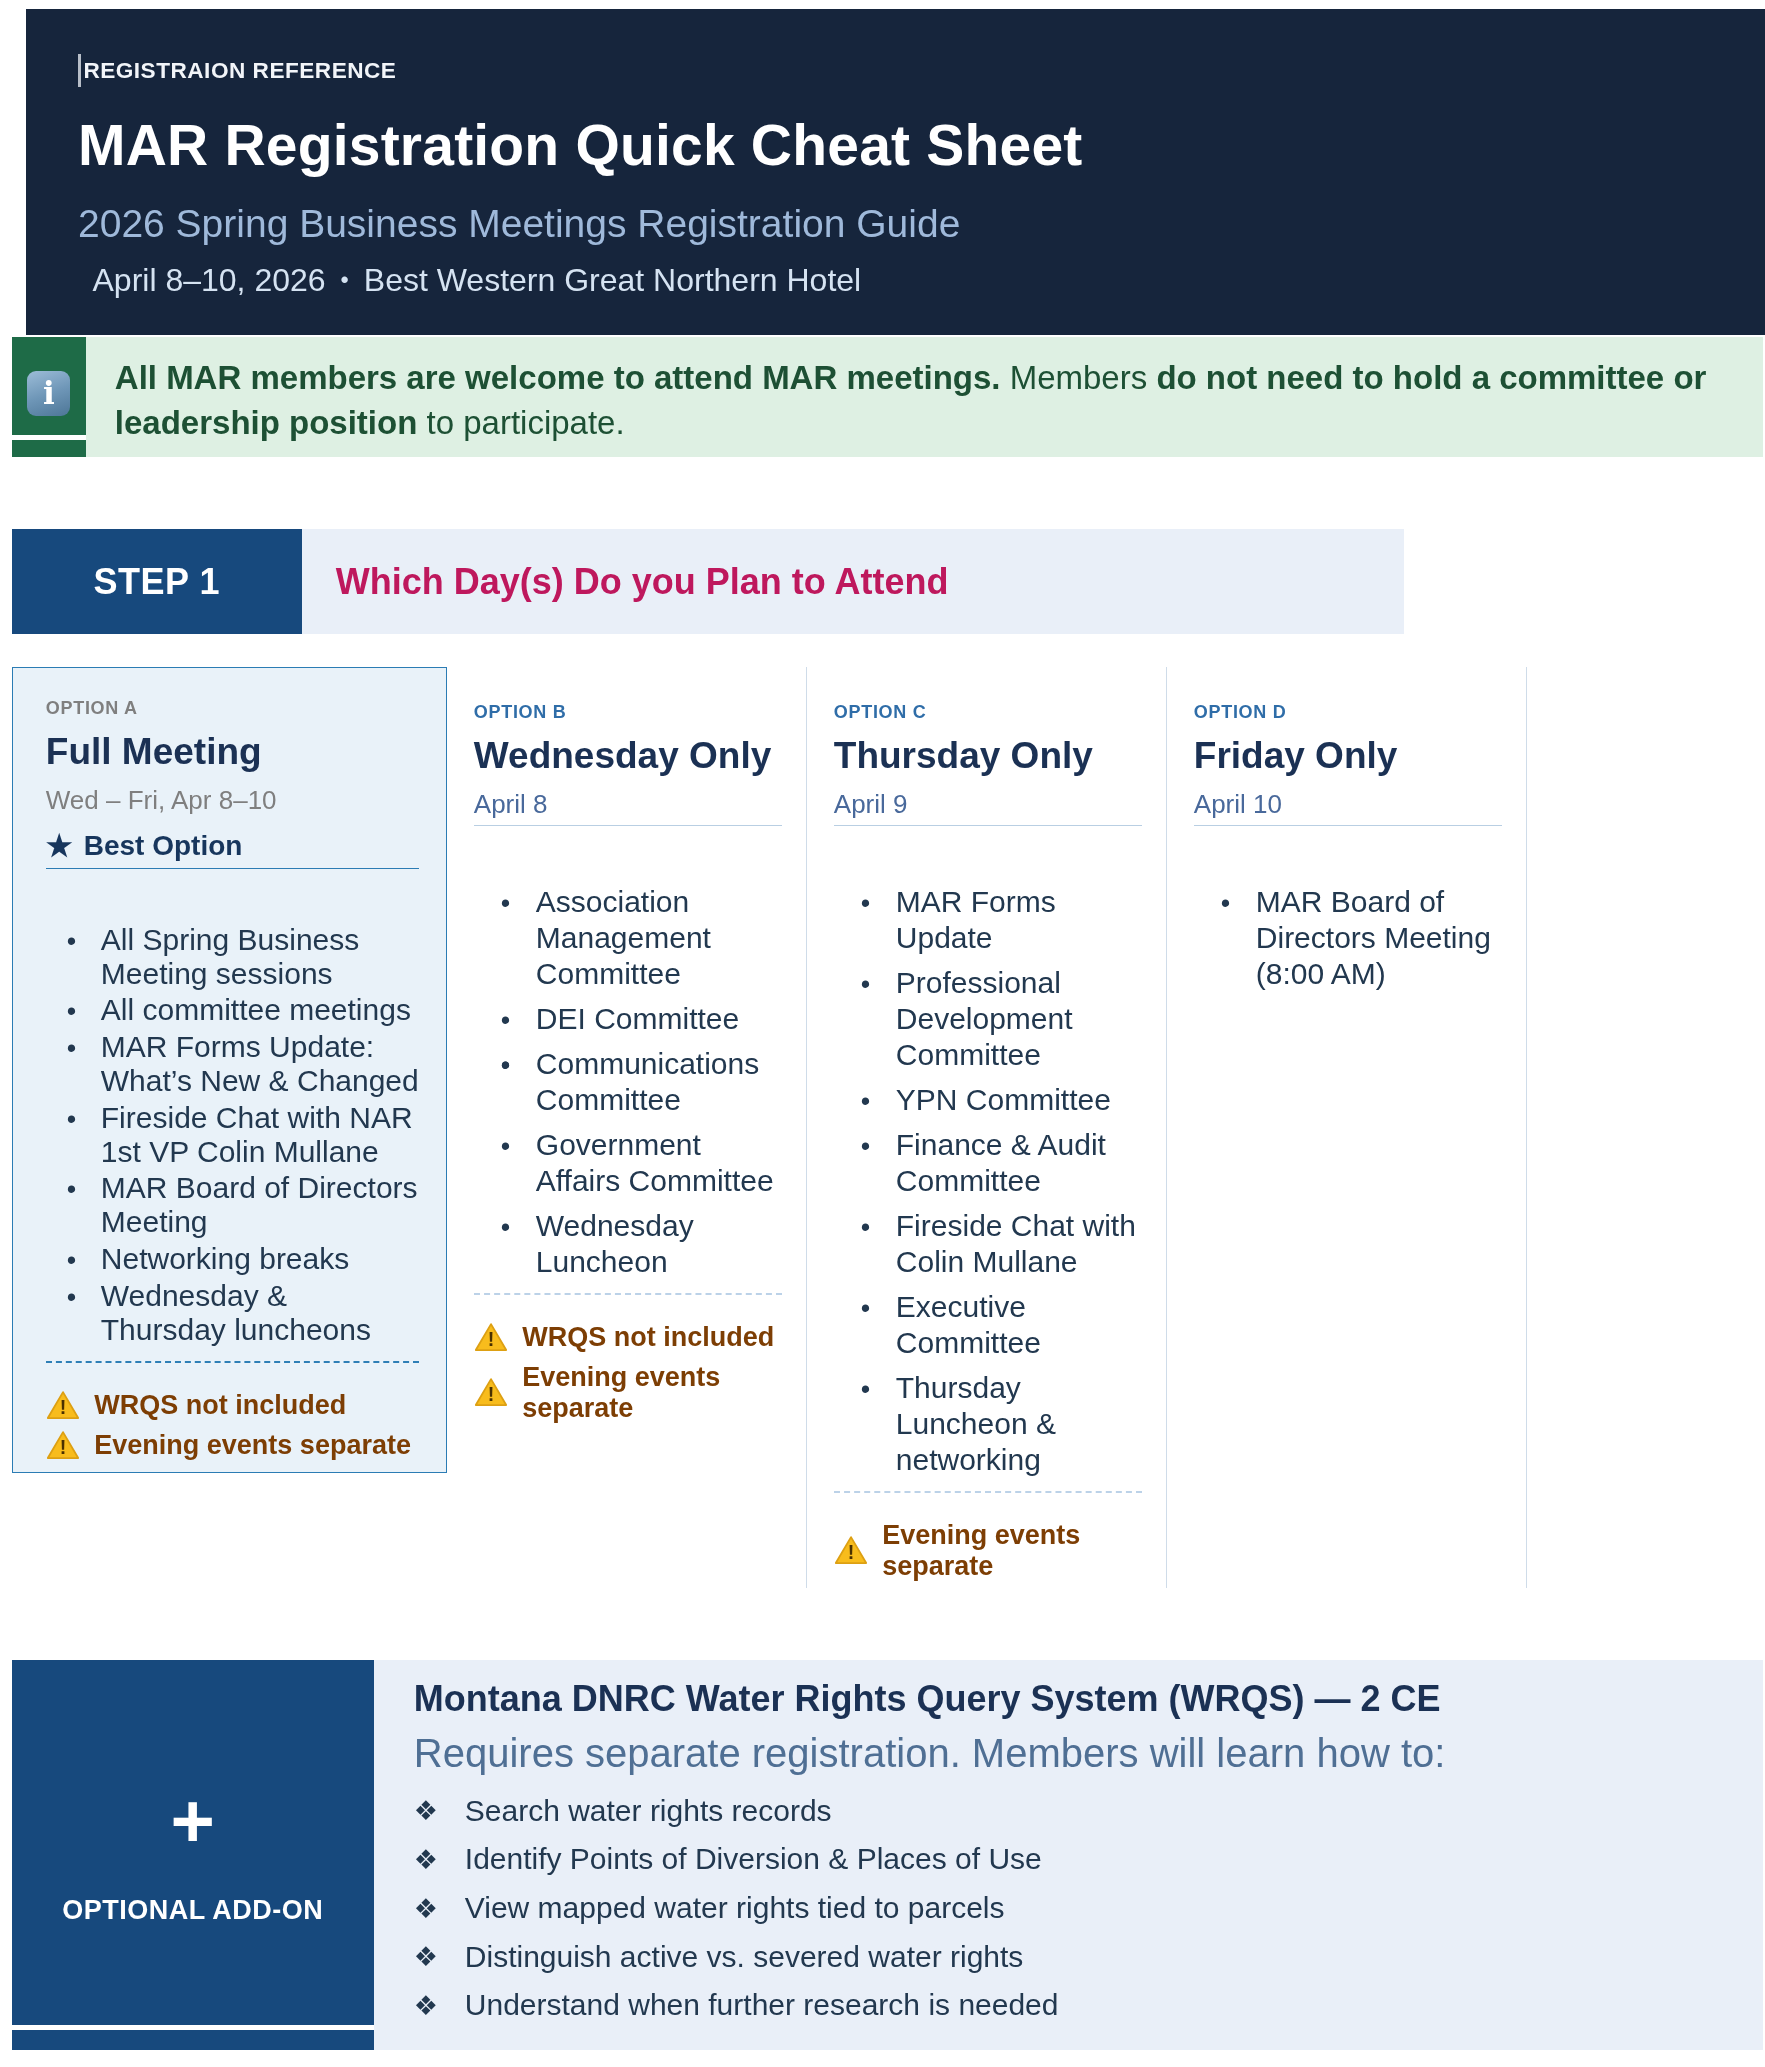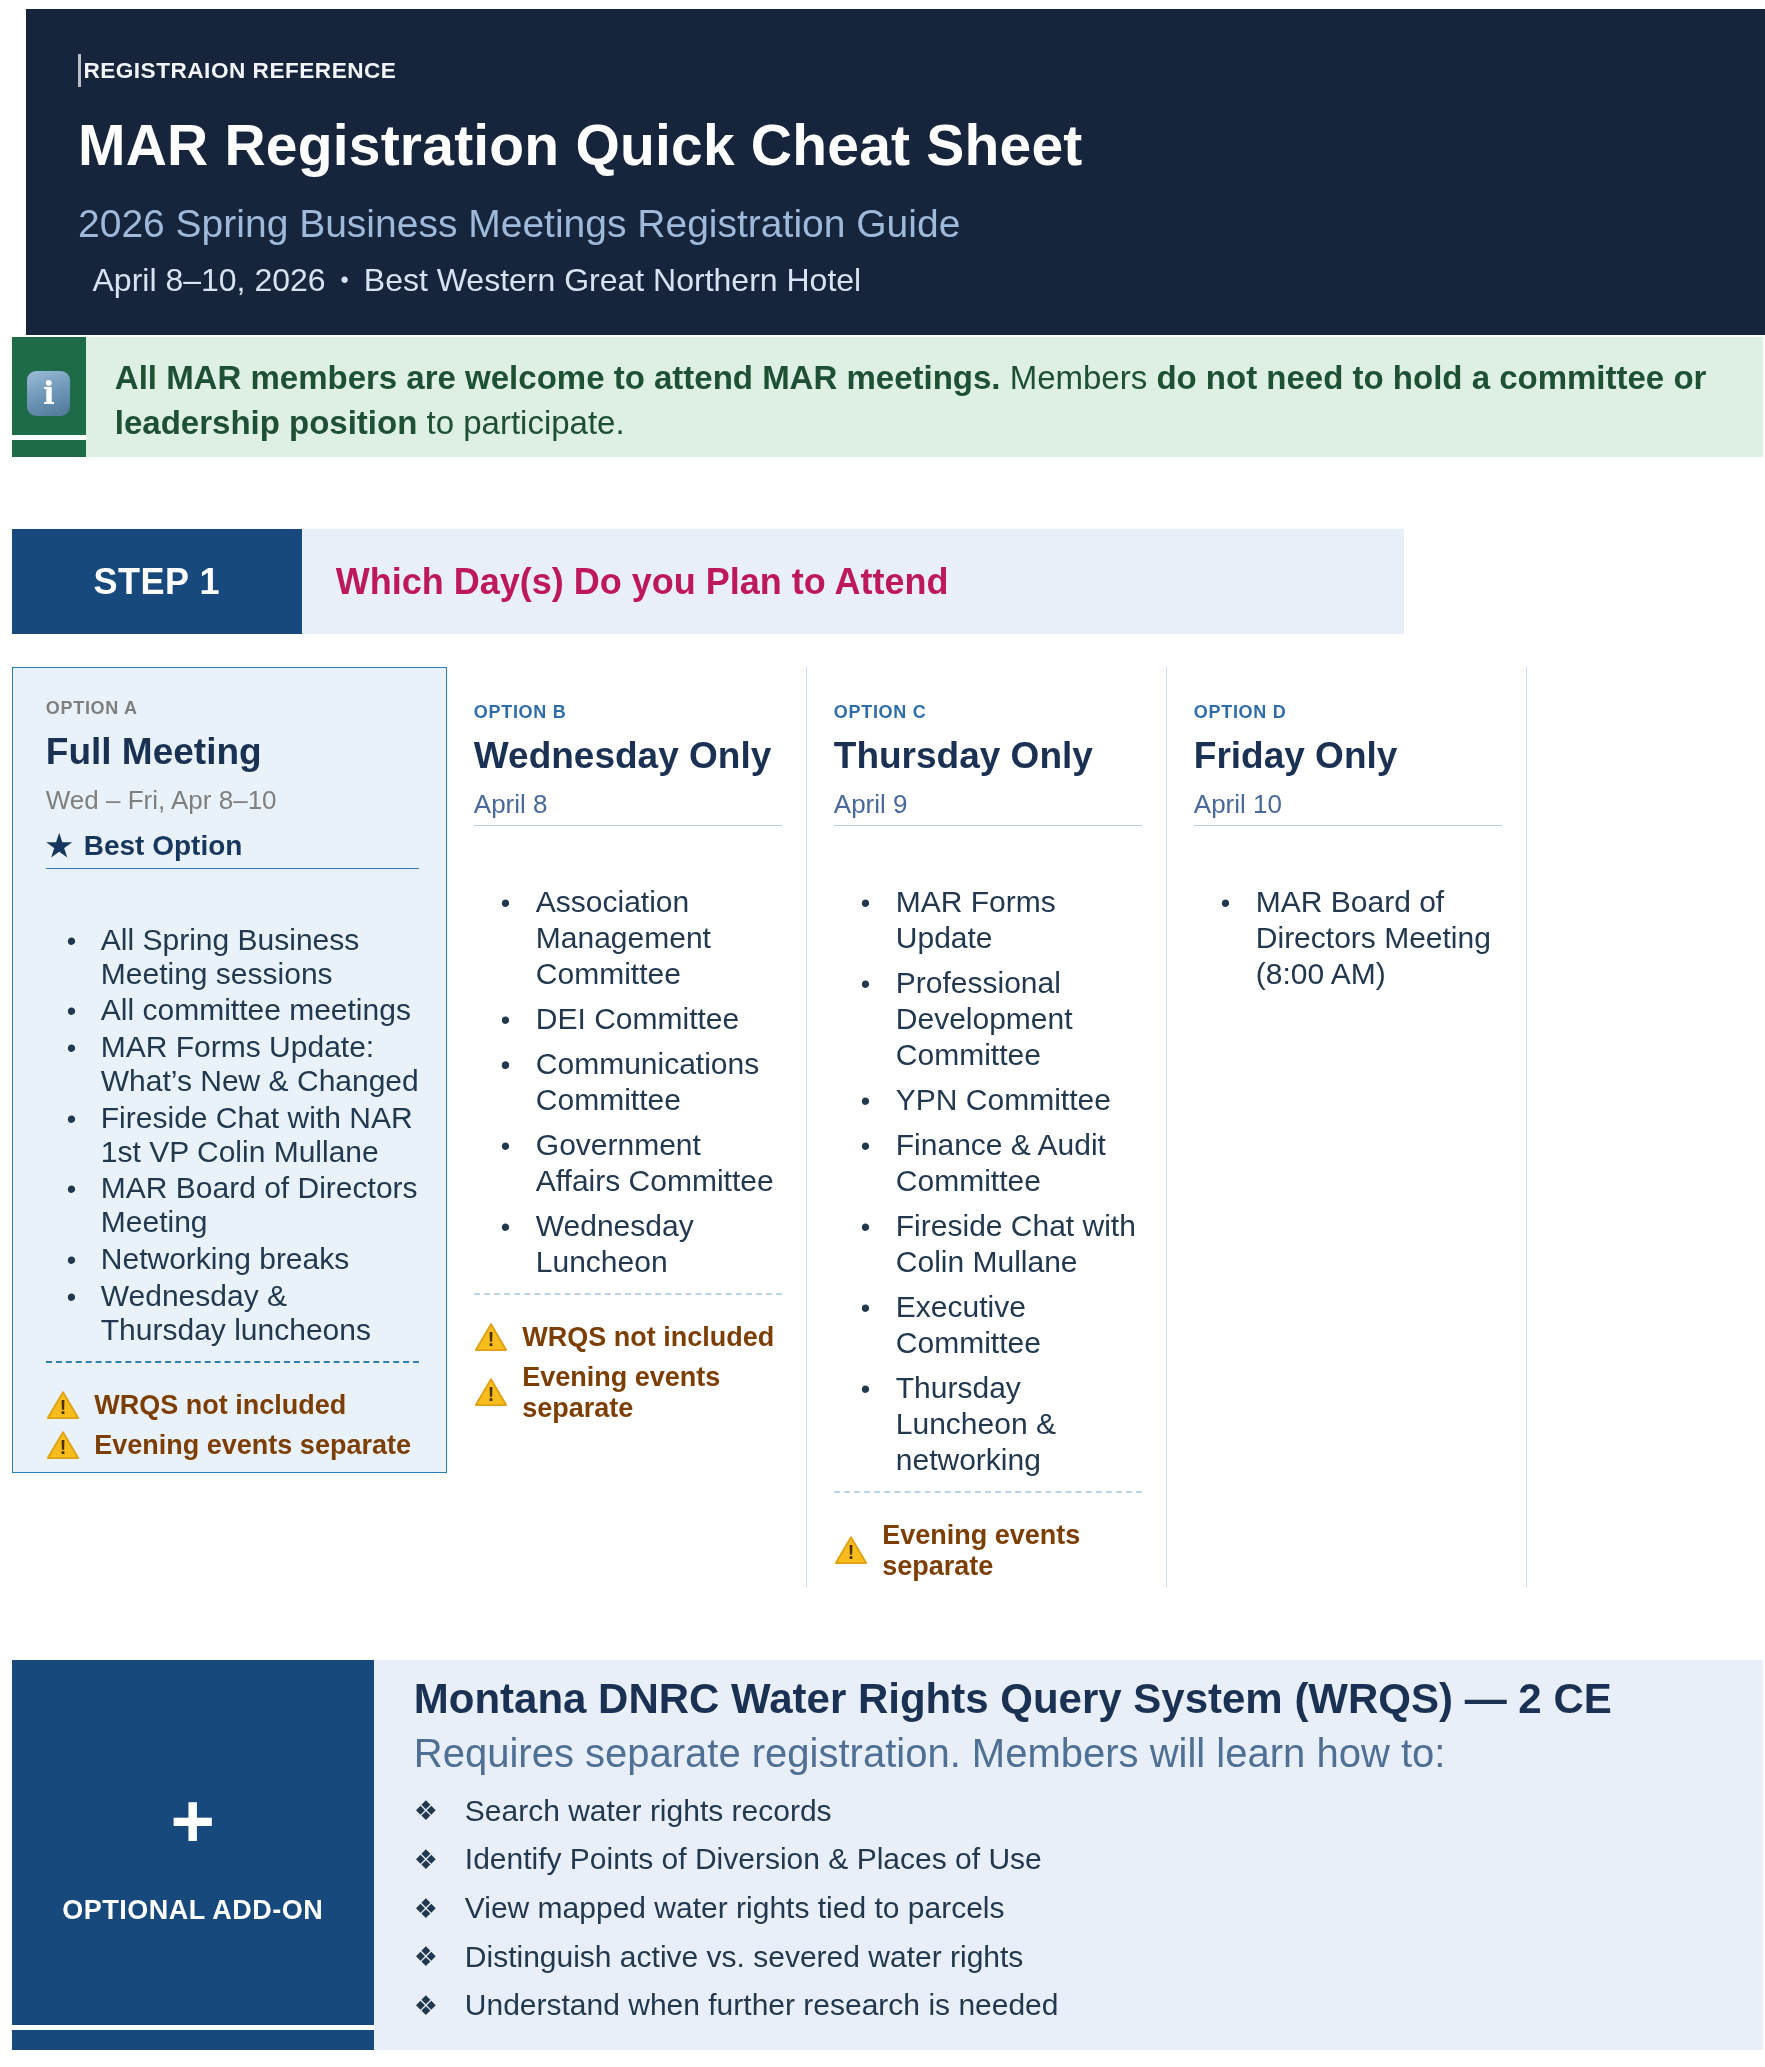--- a/index.html
+++ b/index.html
@@ -67,21 +67,21 @@
   .warn-icon{width:34px;height:31px;flex:none;}
 
   
   .addon{left:11.8px;top:1660px;width:1751px;height:390px;display:flex;}
   .addon-left{width:362px;flex:none;background:#17497D;position:relative;color:#fff;
               display:flex;flex-direction:column;align-items:center;justify-content:center;gap:38px;}
   .addon-left::after{content:"";position:absolute;left:0;right:0;bottom:20px;height:5.4px;background:#ffffff;}
   .plus{font-size:76px;font-weight:bold;line-height:72px;}
   .addon-label{font-size:27px;font-weight:bold;letter-spacing:0.5px;}
   .addon-right{flex:1;background:#E9EFF8;box-sizing:border-box;padding:18px 0 0 40px;}
-  .addon-title{font-size:42px;font-weight:bold;color:#1B3154;line-height:42px;}
+  .addon-title{font-size:36px;font-weight:bold;color:#1B3154;line-height:42px;}
   .addon-sub{font-size:40px;color:#4F6F94;margin-top:14.5px;line-height:36px;}
   .dlist{margin-top:22px;}
   .dlist .li{position:relative;padding-left:51px;font-size:30px;line-height:36px;color:#22384F;margin-bottom:12.7px;}
   .dlist .bullet{position:absolute;left:0;top:0.9px;font-size:27px;color:#22384F;}
 </style>
 </head>
 <body>
 
 <div class="abs header">
   <div class="eyebrow">

